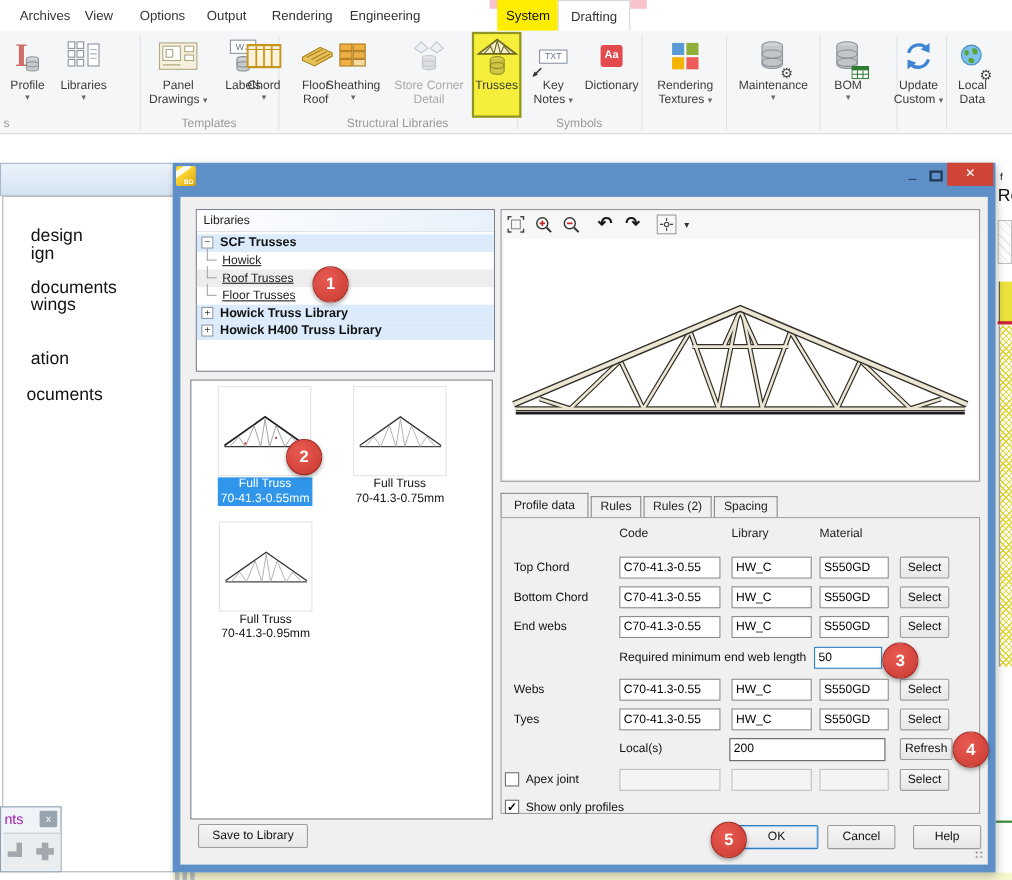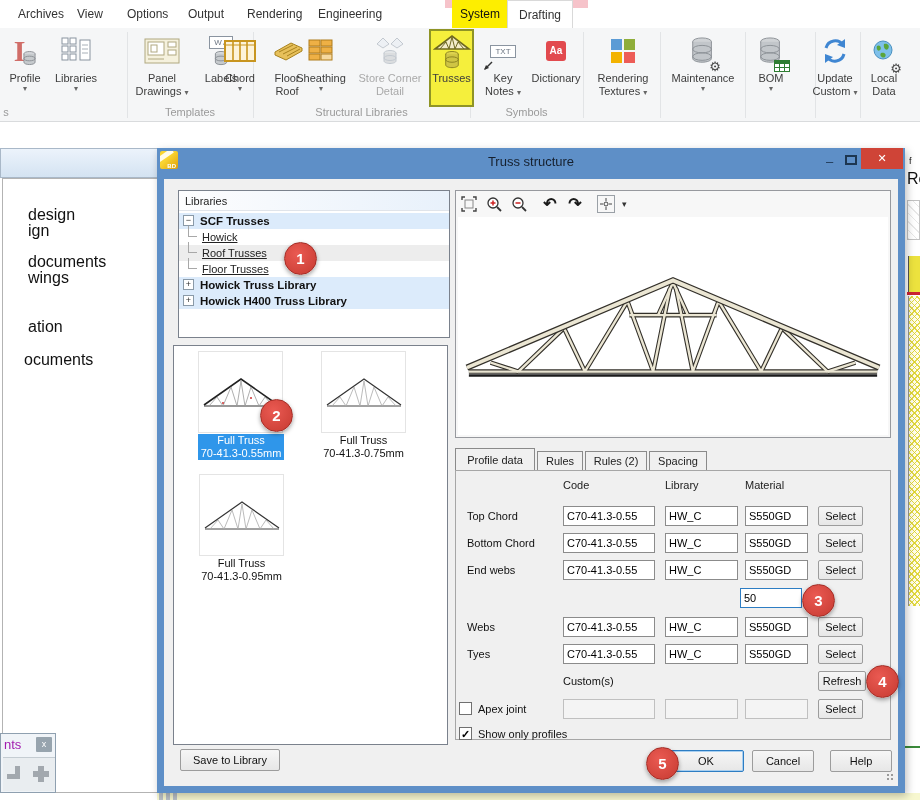--- a/index.html
+++ b/index.html
@@ -409,21 +409,20 @@
     <div class="hatch-dense"></div>
     <div class="redtick"></div>
     <div class="hatch"></div>
     <div class="greenline"></div>
   </div>
 
   <div class="dialog">
     <div class="bd-icon">
         <span class="bd-lbl">BD</span>
       </div>
-    <div class="dtitle-text">Truss structure</div>
     <span class="win-min">–</span>
     <span class="win-max"></span>
     <span class="win-close">✕</span>
 
     <div class="dlg-content">
 
       <div class="libsbox">
         <div class="libshead">Libraries</div>
         <div class="trow group" style="top:22px">
           <span class="exp">−</span>
@@ -576,39 +575,41 @@
       </div>
       <div class="prow" style="top:381px">
         <div class="plabel">End webs</div>
         <div class="pfield col-code">C70-41.3-0.55</div>
         <div class="pfield col-lib">HW_C</div>
         <div class="pfield col-mat">S550GD</div>
         <button class="btn col-btn">Select</button>
       </div>
 
       <div class="prow" style="top:409px">
+        <div style="position:absolute;left:399px;width:175px;line-height:20px;color:#111">Required minimum end web length</div>
         <div class="pfield focus-field" style="left:576px;width:62px">50</div>
       </div>
       <div class="prow" style="top:438px">
         <div class="plabel">Webs</div>
         <div class="pfield col-code">C70-41.3-0.55</div>
         <div class="pfield col-lib">HW_C</div>
         <div class="pfield col-mat">S550GD</div>
         <button class="btn col-btn">Select</button>
       </div>
       <div class="prow" style="top:465px">
         <div class="plabel">Tyes</div>
         <div class="pfield col-code">C70-41.3-0.55</div>
         <div class="pfield col-lib">HW_C</div>
         <div class="pfield col-mat">S550GD</div>
         <button class="btn col-btn">Select</button>
       </div>
 
       <div class="prow" style="top:492px">
-        <div style="position:absolute;left:399px;width:95px;line-height:21px;color:#111">Custom(s)</div>
+        <div style="position:absolute;left:399px;width:95px;line-height:21px;color:#111">Local(s)</div>
+        <div class="pfield" style="left:499px;width:142px;height:21px;border-color:#5f5f5f">200</div>
         <button class="btn" style="left:654px;width:48px;height:20px">Refresh</button>
       </div>
 
       <div class="prow" style="top:520px">
         <span class="cb" style="left:295px;top:3px"></span>
         <div style="position:absolute;left:314px;line-height:20px;color:#111">Apex joint</div>
         <div class="pfield dis col-code"></div>
         <div class="pfield dis col-lib"></div>
         <div class="pfield dis col-mat"></div>
         <button class="btn col-btn">Select</button>

